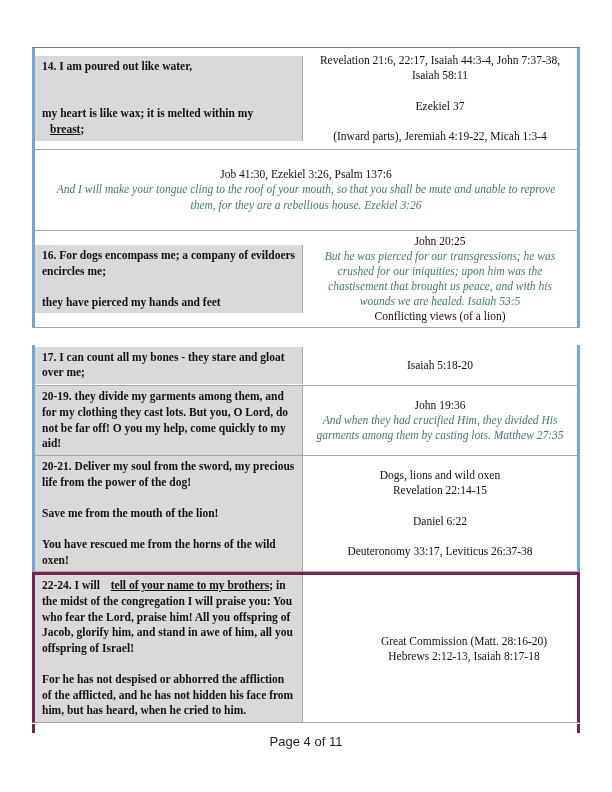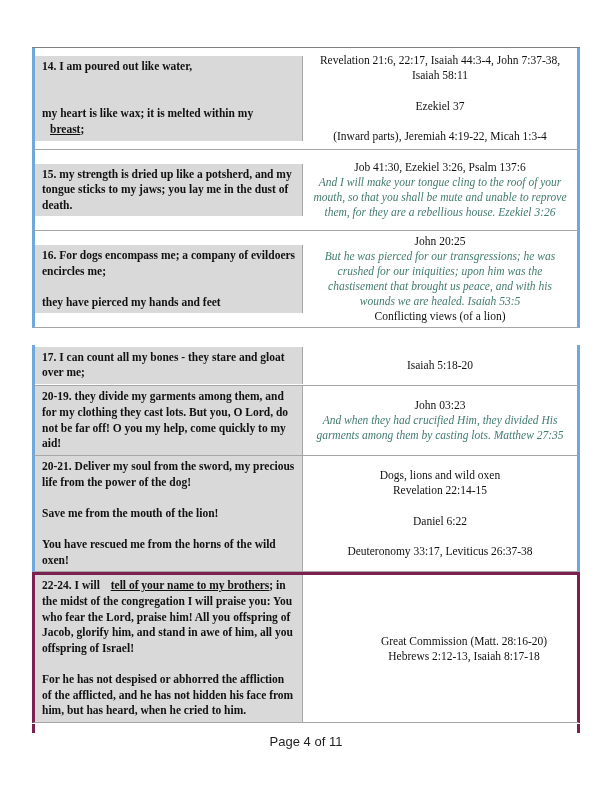--- a/index.html
+++ b/index.html
@@ -98,23 +98,20 @@
           </div>
           <div class="cell right">
             <p class="para">Revelation 21:6, 22:17, Isaiah 44:3-4, John 7:37-38, Isaiah 58:11</p>
             <p class="para blank"></p>
             <p class="para">Ezekiel 37</p>
             <p class="para blank"></p>
             <p class="para">(Inward parts), Jeremiah 4:19-22, Micah 1:3-4</p>
           </div>
         </div>
         <div class="row" style="min-height: 81px;">
-          <div class="cell left">
-            <p class="para"><span>15. my strength is dried up like a potsherd, and my tongue sticks to my jaws; you lay me in the dust of death.</span></p>
-          </div>
           <div class="cell right">
             <p class="para">Job 41:30, Ezekiel 3:26, Psalm 137:6</p>
             <p class="para quote">And I will make your tongue cling to the roof of your mouth, so that you shall be mute and unable to reprove them, for they are a rebellious house. Ezekiel 3:26</p>
           </div>
         </div>
         <div class="row" style="min-height: 97px;">
           <div class="cell left">
             <p class="para"><span>16. For dogs encompass me; a company of evildoers encircles me;</span></p>
             <p class="para blank"><span></span></p>
             <p class="para"><span>they have pierced my hands and feet</span></p>
@@ -131,21 +128,21 @@
           </div>
           <div class="cell right">
             <p class="para">Isaiah 5:18-20</p>
           </div>
         </div>
         <div class="row" style="min-height: 65px;">
           <div class="cell left">
             <p class="para"><span>20-19. they divide my garments among them, and for my clothing they cast lots. But you, O Lord, do not be far off! O you my help, come quickly to my aid!</span></p>
           </div>
           <div class="cell right">
-            <p class="para">John 03:23</p>
+            <p class="para">John 19:36</p>
             <p class="para quote">And when they had crucified Him, they divided His garments among them by casting lots. Matthew 27:35</p>
           </div>
         </div>
         <div class="row" style="min-height: 109px;">
           <div class="cell left">
             <p class="para"><span>20-21. Deliver my soul from the sword, my precious life from the power of the dog!</span></p>
             <p class="para blank"><span></span></p>
             <p class="para"><span>Save me from the mouth of the lion!</span></p>
             <p class="para blank"><span></span></p>
             <p class="para"><span>You have rescued me from the horns of the wild oxen!</span></p>

